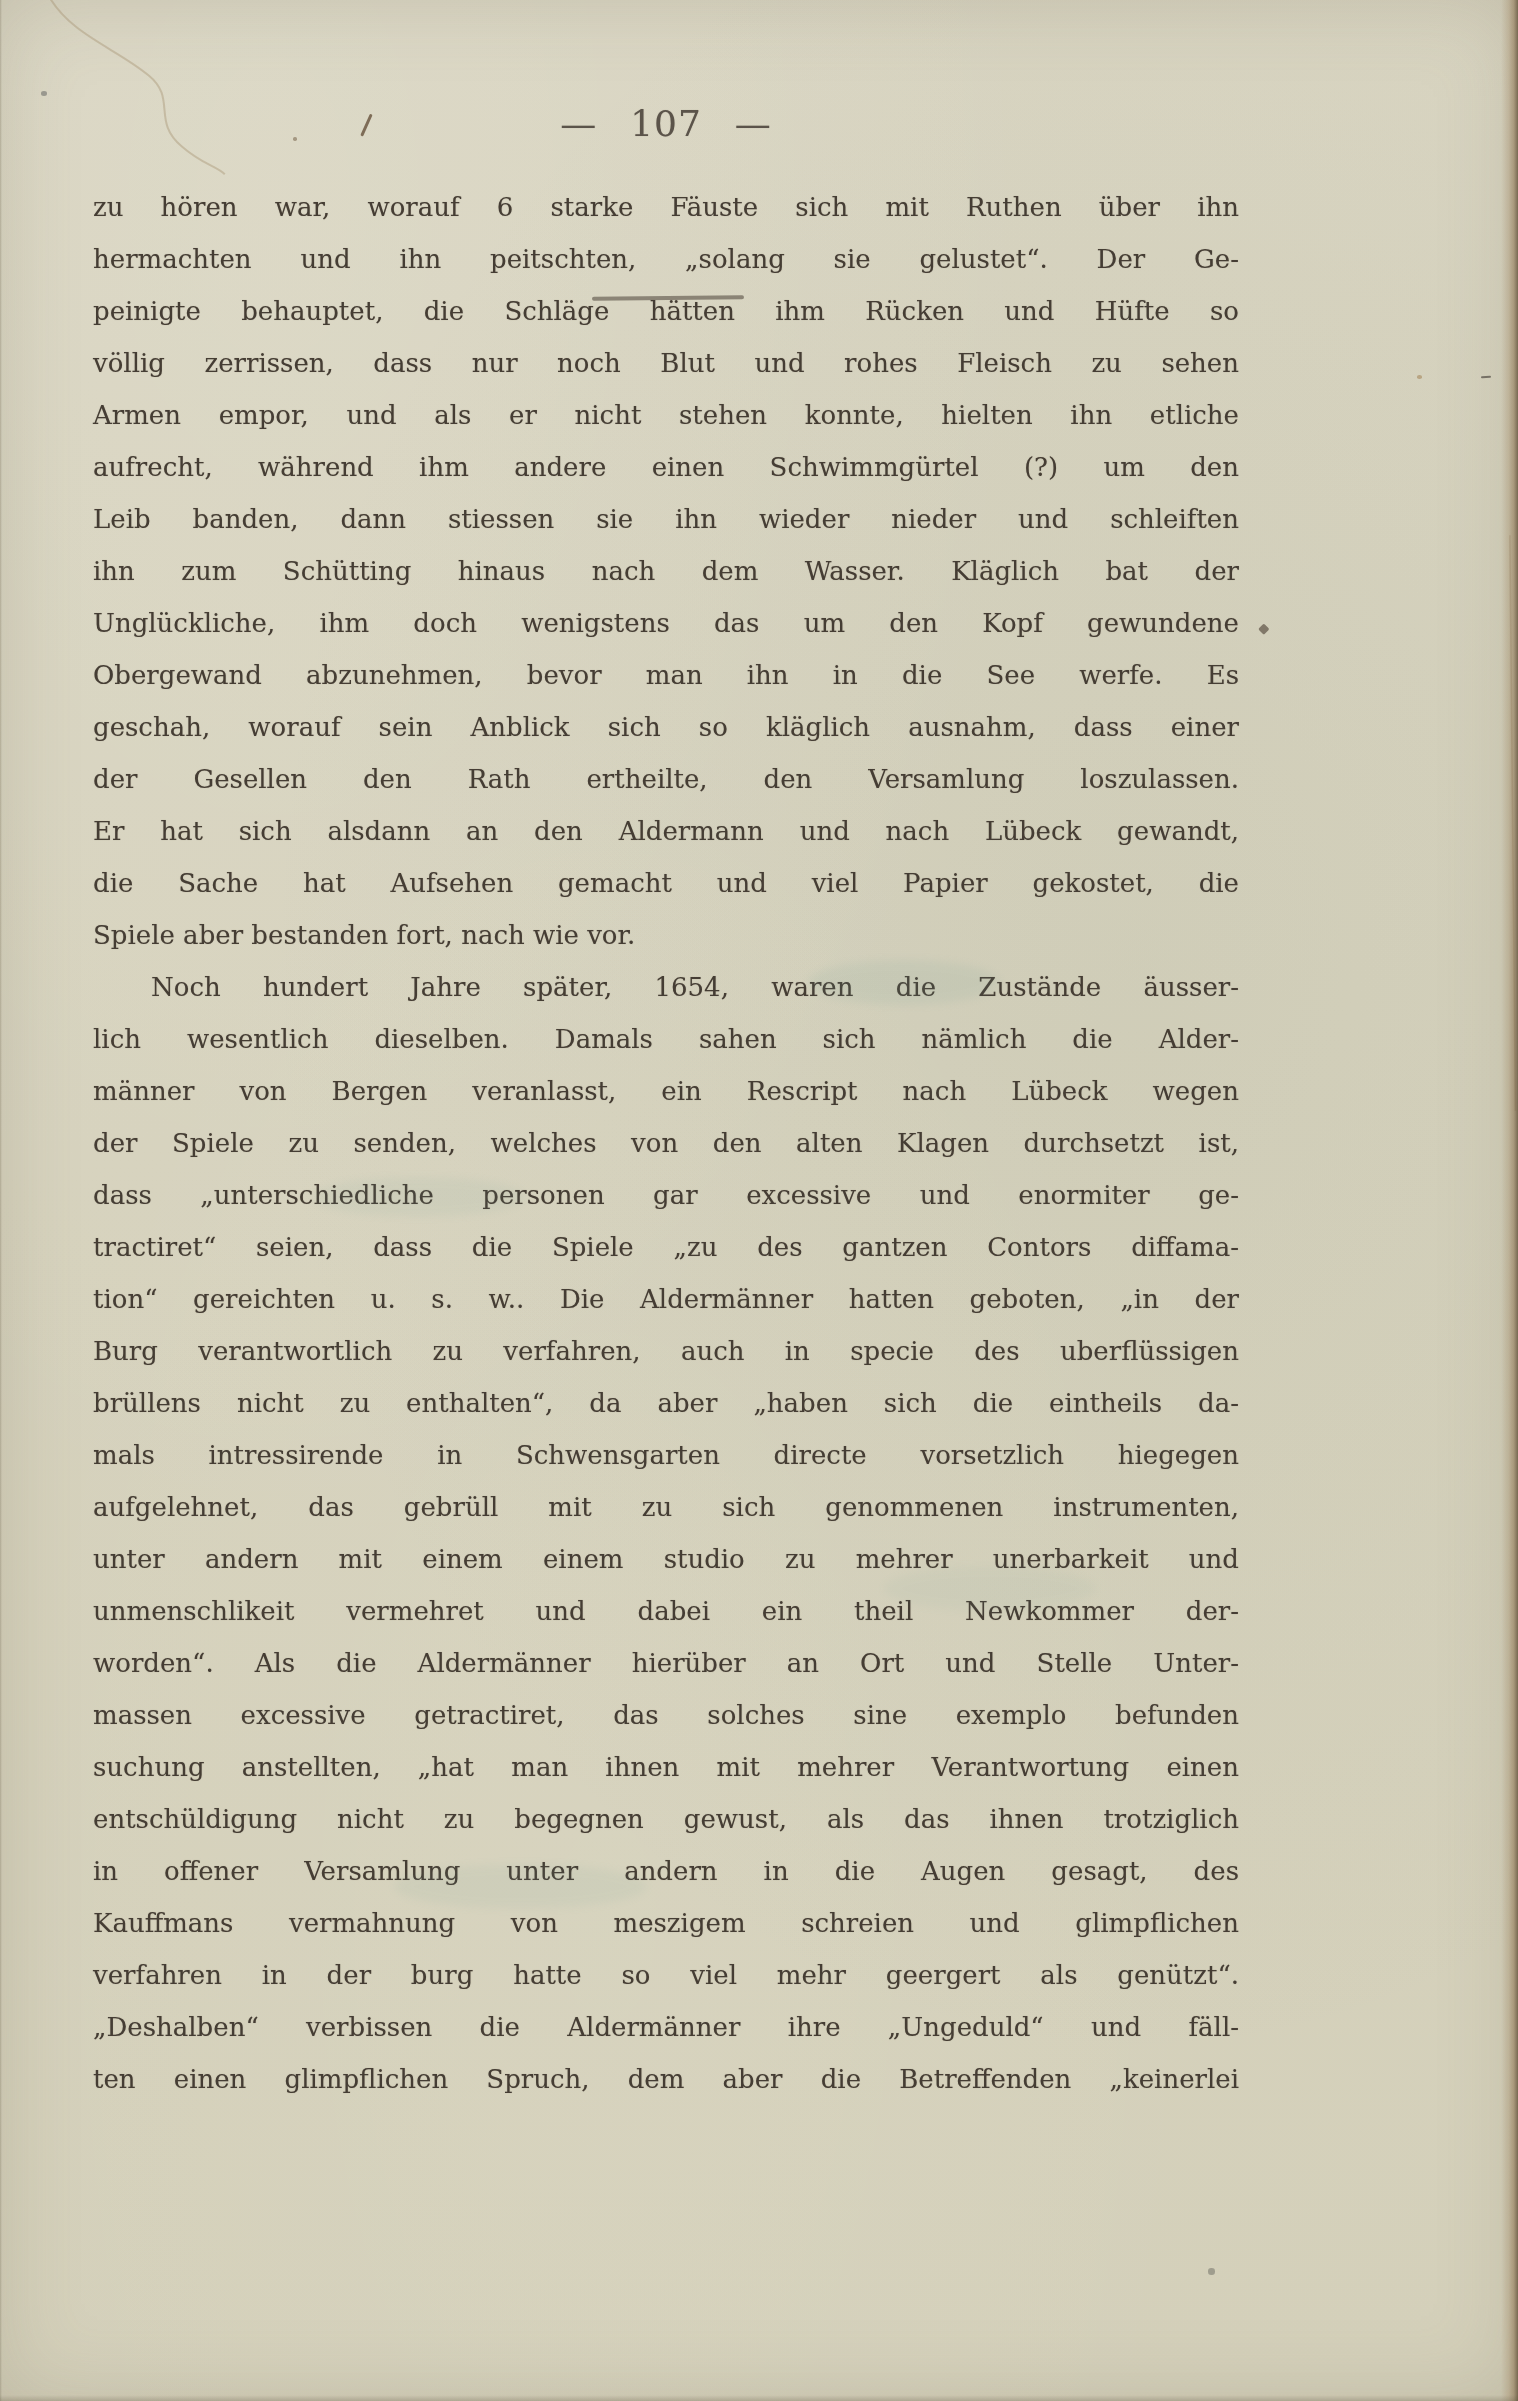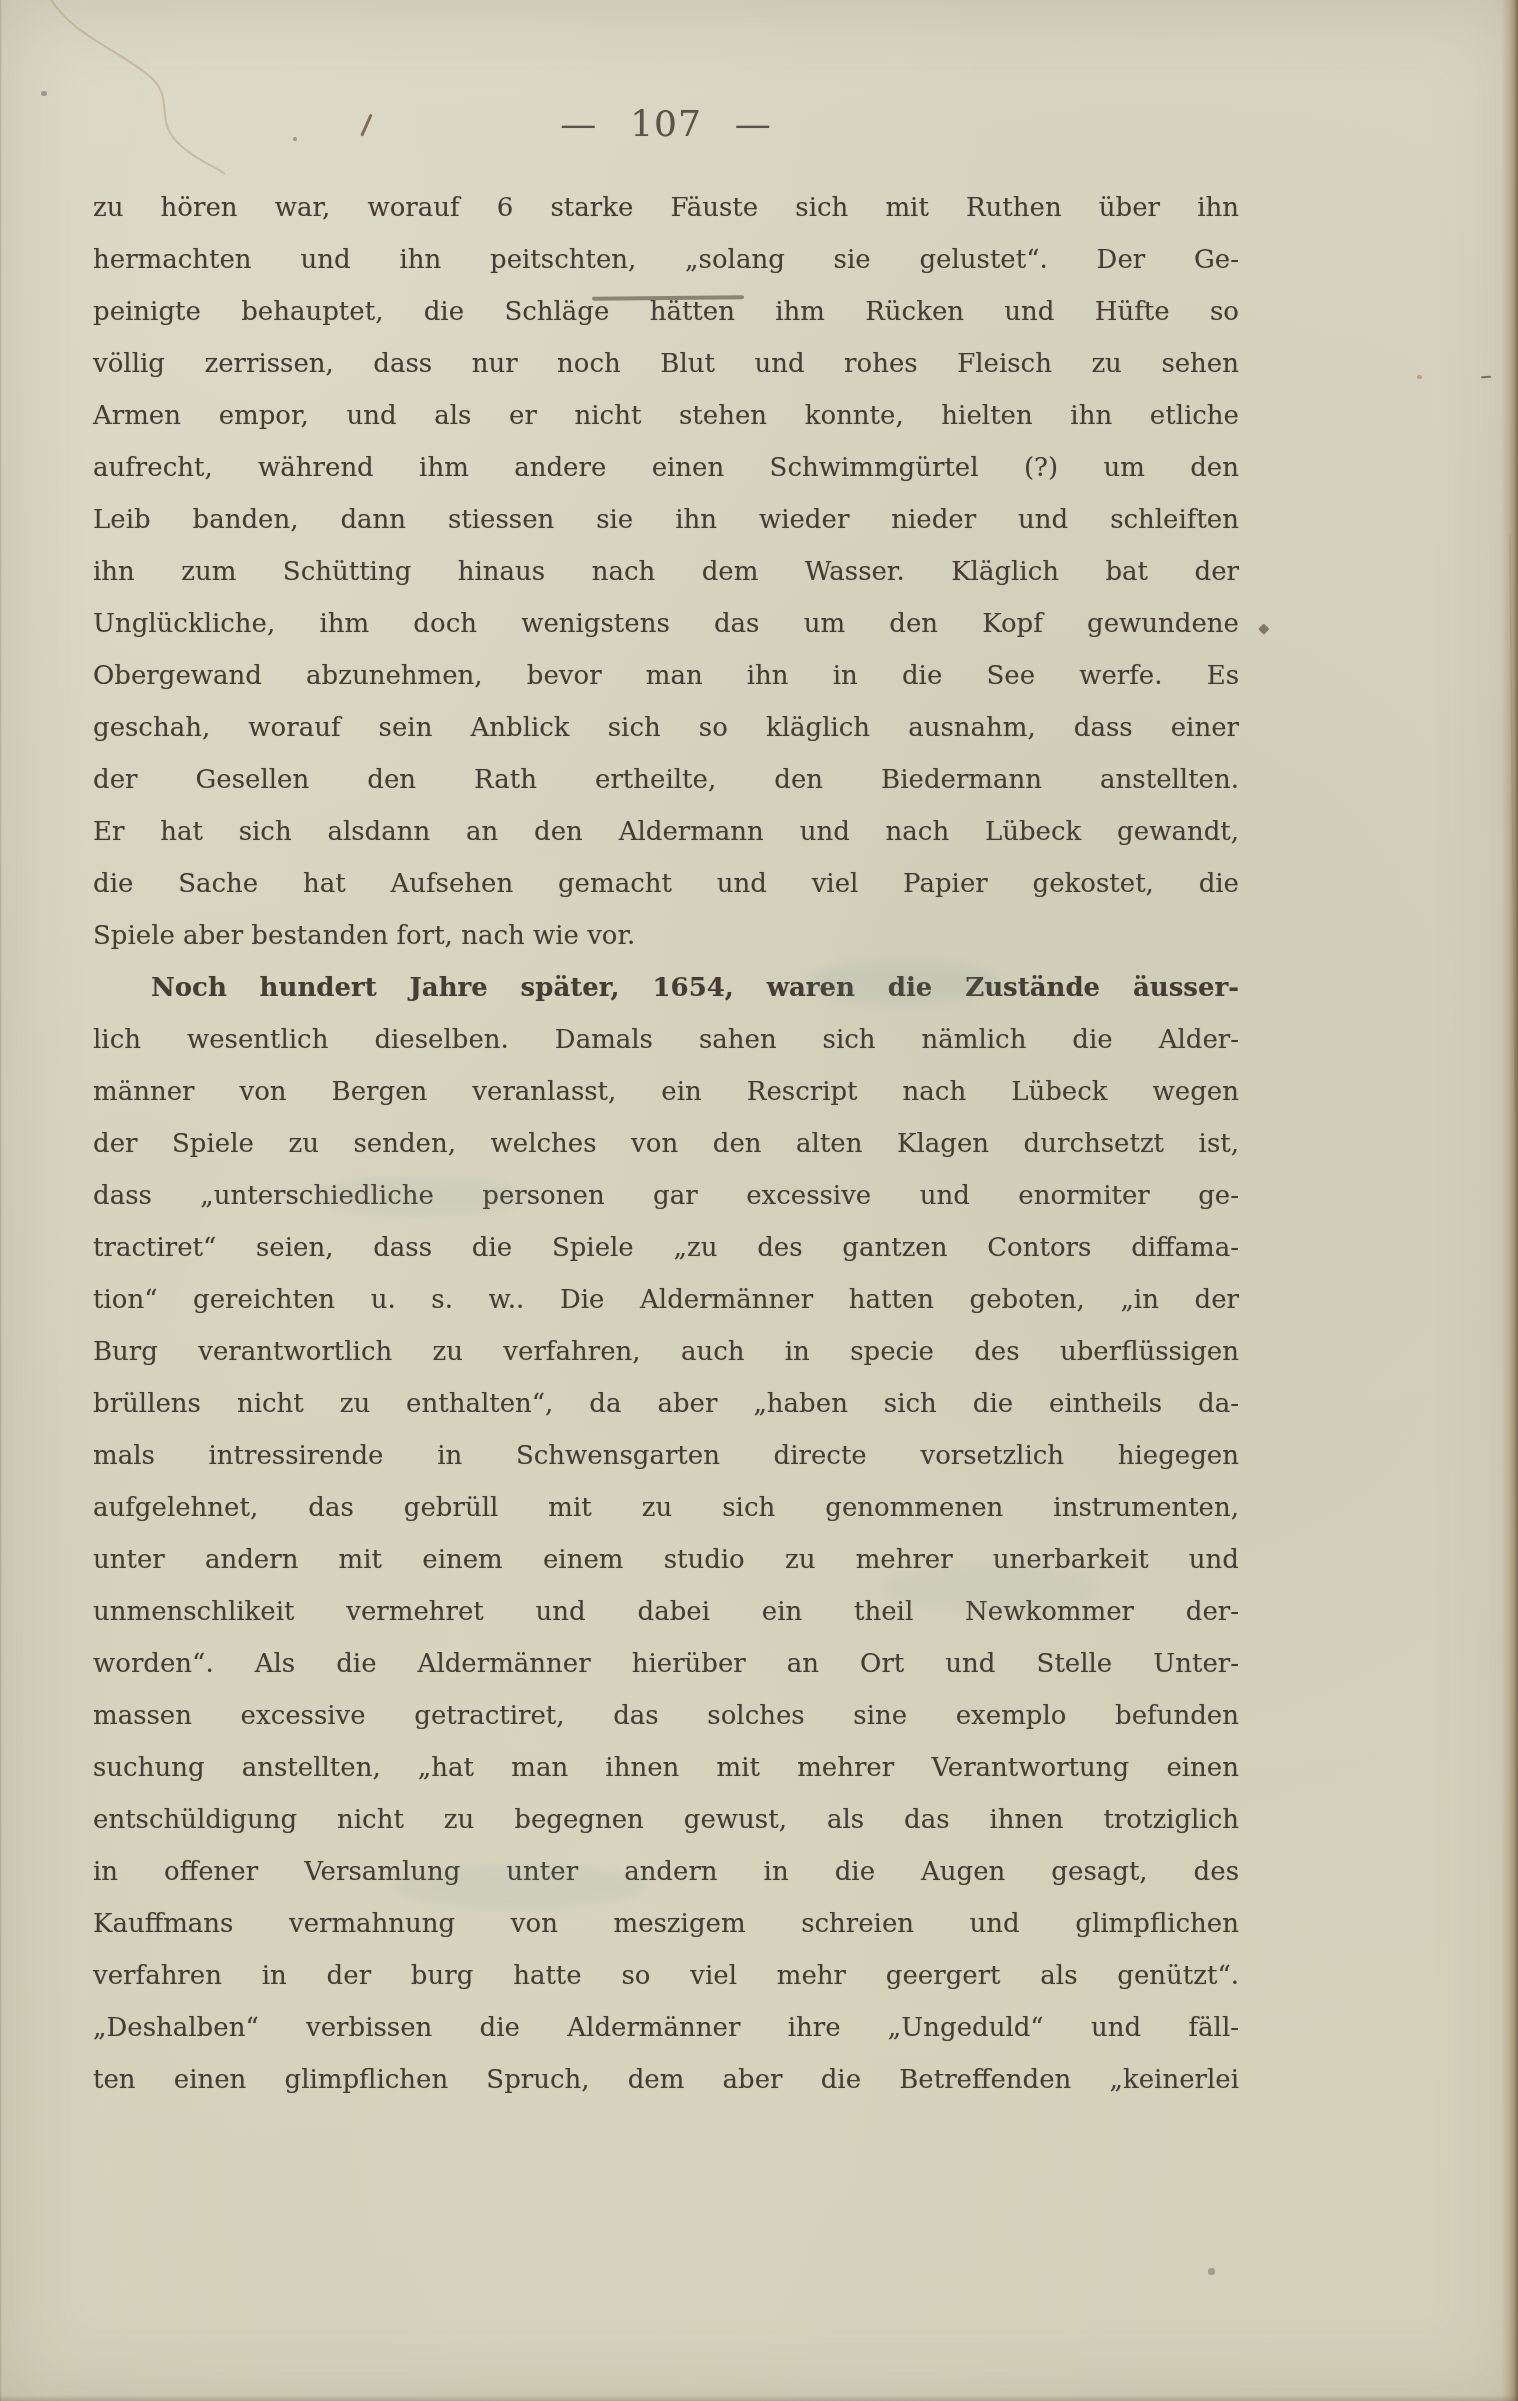--- a/index.html
+++ b/index.html
@@ -74,21 +74,21 @@
   }
   .line {
     height: 52px;
     line-height: 52px;
     white-space: normal;
     text-align: justify;
     text-align-last: justify;
     text-justify: inter-word;
     overflow: visible;
   }
-  .line.indent { text-indent: 58px; font-weight: bold; }
+  .line.indent { text-indent: 58px; }
   .line.no-stretch { text-align-last: left; }
 
   
   .artifact { position: absolute; pointer-events: none; }
   .speck { border-radius: 50%; }
   .showthrough {
     position: absolute;
     border-radius: 50%;
     background: #6f9d92;
     filter: blur(4.5px);
@@ -116,21 +116,21 @@
       <div class="line">hermachten und ihn peitschten, „solang sie gelustet“. Der Ge-</div>
       <div class="line">peinigte behauptet, die Schläge hätten ihm Rücken und Hüfte so</div>
       <div class="line">völlig zerrissen, dass nur noch Blut und rohes Fleisch zu sehen</div>
       <div class="line">Armen empor, und als er nicht stehen konnte, hielten ihn etliche</div>
       <div class="line">aufrecht, während ihm andere einen Schwimmgürtel (?) um den</div>
       <div class="line">Leib banden, dann stiessen sie ihn wieder nieder und schleiften</div>
       <div class="line">ihn zum Schütting hinaus nach dem Wasser. Kläglich bat der</div>
       <div class="line">Unglückliche, ihm doch wenigstens das um den Kopf gewundene</div>
       <div class="line">Obergewand abzunehmen, bevor man ihn in die See werfe. Es</div>
       <div class="line">geschah, worauf sein Anblick sich so kläglich ausnahm, dass einer</div>
-      <div class="line">der Gesellen den Rath ertheilte, den Biedermann anstellten.</div>
+      <div class="line">der Gesellen den Rath ertheilte, den Versamlung loszulassen.</div>
       <div class="line">Er hat sich alsdann an den Aldermann und nach Lübeck gewandt,</div>
       <div class="line">die Sache hat Aufsehen gemacht und viel Papier gekostet, die</div>
       <div class="line no-stretch">Spiele aber bestanden fort, nach wie vor.</div>
       <div class="line indent">Noch hundert Jahre später, 1654, waren die Zustände äusser-</div>
       <div class="line">lich wesentlich dieselben. Damals sahen sich nämlich die Alder-</div>
       <div class="line">männer von Bergen veranlasst, ein Rescript nach Lübeck wegen</div>
       <div class="line">der Spiele zu senden, welches von den alten Klagen durchsetzt ist,</div>
       <div class="line">dass „unterschiedliche personen gar excessive und enormiter ge-</div>
       <div class="line">tractiret“ seien, dass die Spiele „zu des gantzen Contors diffama-</div>
       <div class="line">tion“ gereichten u. s. w.. Die Aldermänner hatten geboten, „in der</div>

